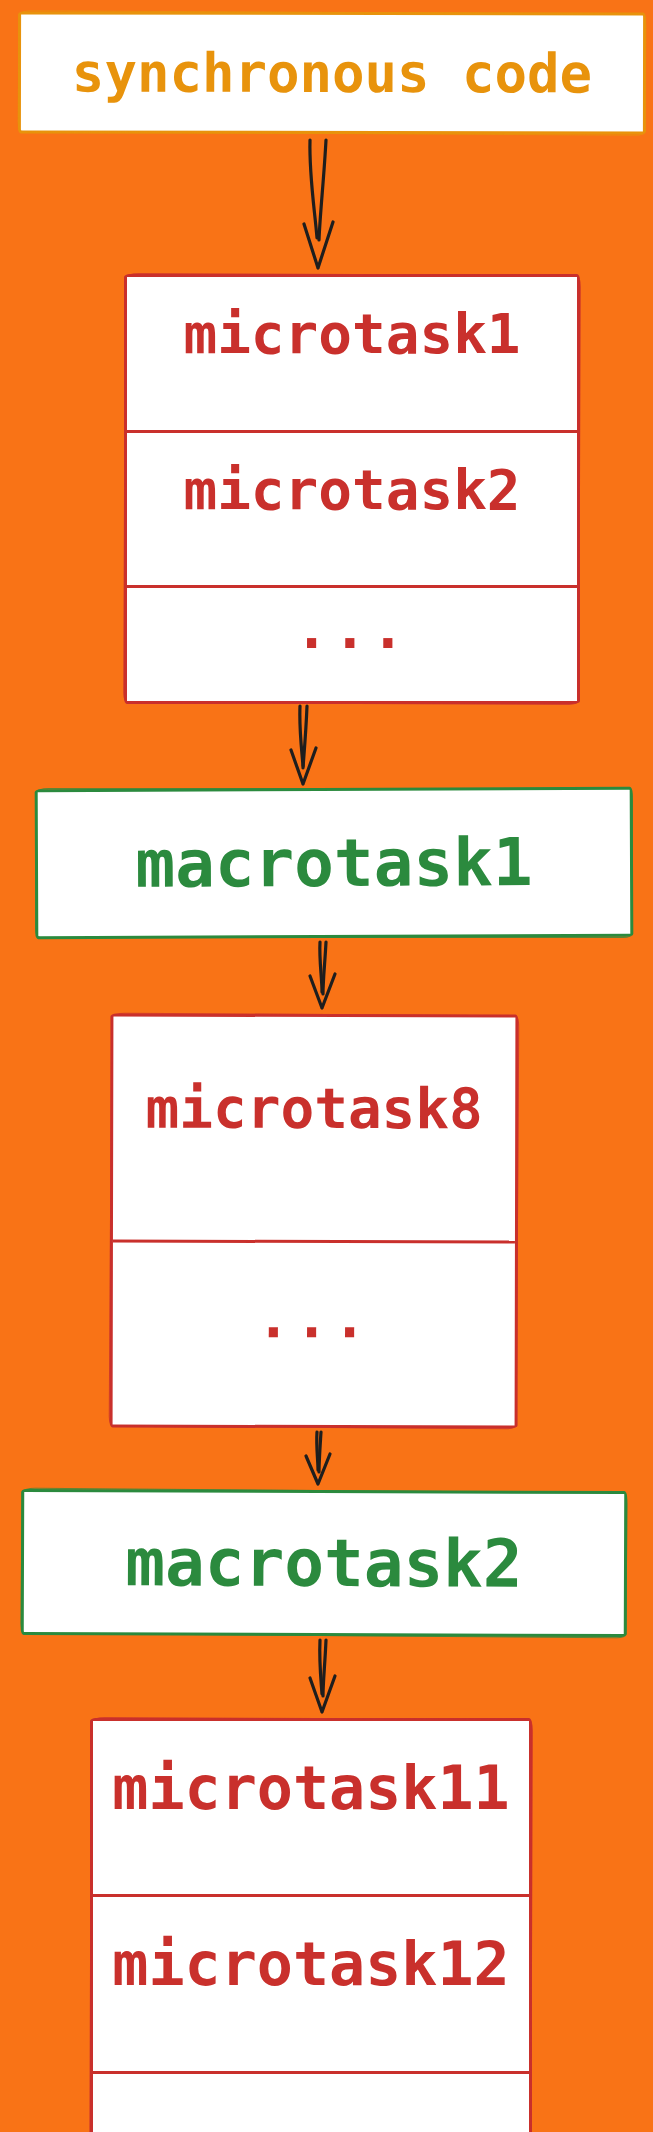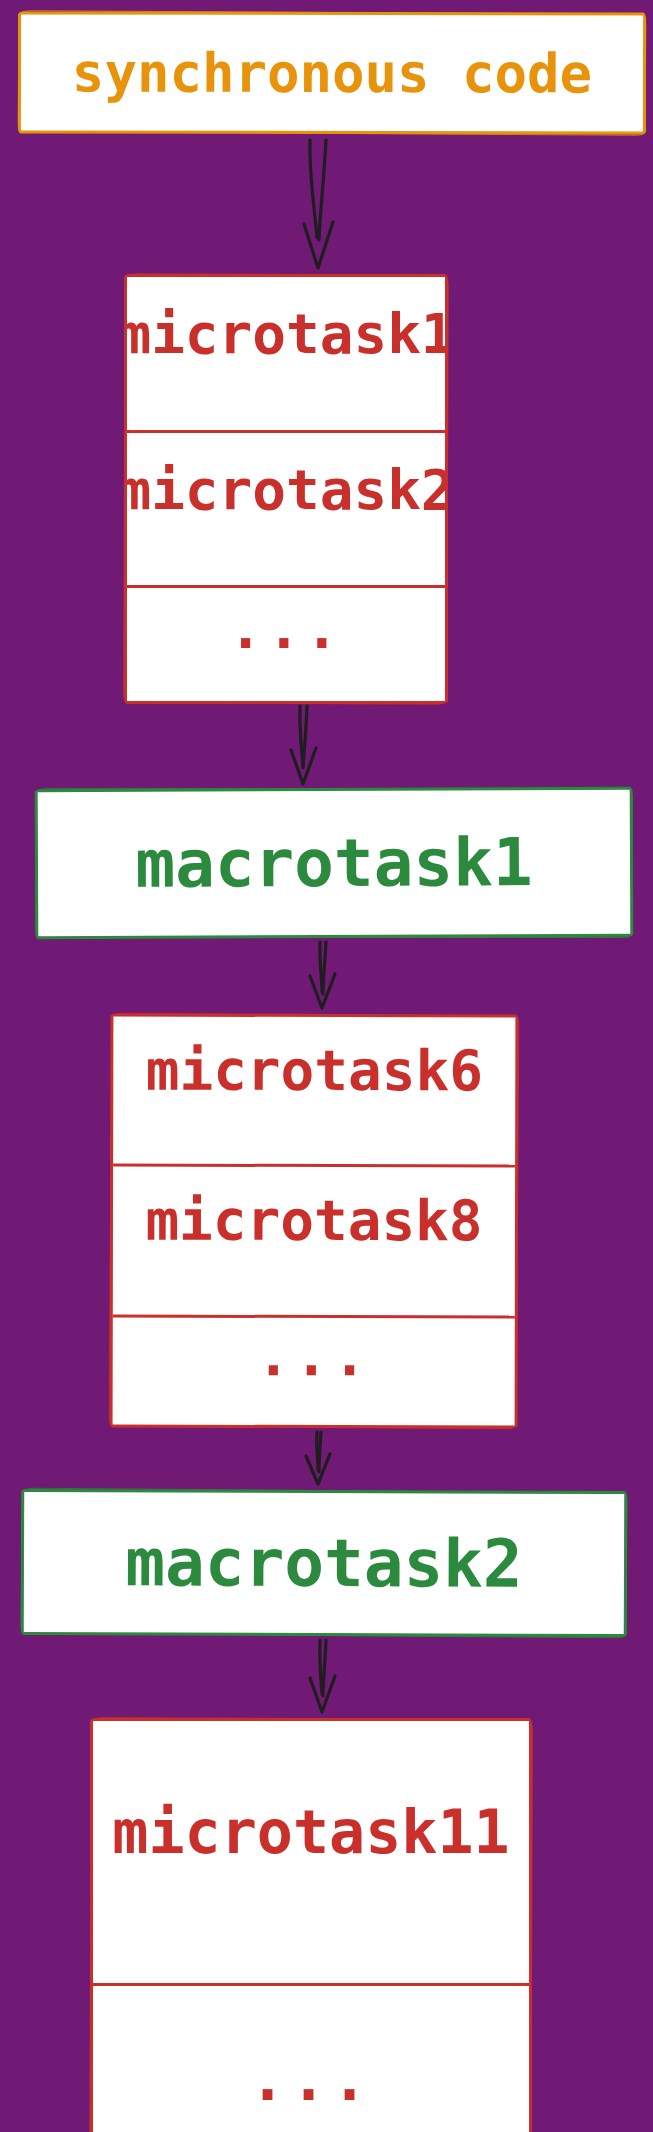--- a/index.html
+++ b/index.html
@@ -5,21 +5,21 @@
   :root{
     --sync:#e8930c;
     --micro:#c9302c;
     --macro:#2b8a3e;
     --arrow:#1e1e1e;
   }
   html,body{margin:0;padding:0;background:#ffffff;}
   .canvas{
     position:relative;
     width:653px;height:2132px;
-    background:#701a75;
+    background:#f97316;
     overflow:hidden;
     font-family:"DejaVu Sans Mono", monospace;
     font-weight:bold;
   }
   .box{
     position:absolute;
     background:#fff;
     border:3.5px solid currentColor;
     border-radius:6px 3px 8px 3px / 3px 7px 3px 6px;
     display:flex;
@@ -48,21 +48,21 @@
     display:flex;
     align-items:center;
     justify-content:center;
     overflow:hidden;
     white-space:nowrap;
   }
   .row + .row{ border-top:3px solid currentColor;margin-top:40px; }
   .ellipsis span{ transform:translateY(-0.28em); letter-spacing:.08em; }
 
   .sync  { left:18px;  top:12px;   width:628px; height:122px; color:var(--sync);  font-size:54px; transform:rotate(.1deg); }
-  .micro1{ left:124px; top:274px;  width:324px; height:430px; color:var(--micro); font-size:56px; }
+  .micro1{ left:124px; top:274px;  width:456px; height:430px; color:var(--micro); font-size:56px; }
   .macro1{ left:35px;  top:788px;  width:598px; height:150px; color:var(--macro); font-size:66px; transform:rotate(-.25deg); }
   .micro2{ left:110px; top:1014px; width:408px; height:414px; color:var(--micro); font-size:56px; transform:rotate(.12deg); }
   .macro2{ left:21px;  top:1490px; width:606px; height:146px; color:var(--macro); font-size:66px; transform:rotate(.2deg); }
   .micro3{ left:90px;  top:1718px; width:442px; height:492px; color:var(--micro); font-size:60px; }
 
   .arrow{ position:absolute; color:var(--arrow); }
   .arrow path{
     fill:none;
     stroke:currentColor;
     stroke-width:3.2;
@@ -108,23 +108,20 @@
   </div>
 
   <svg class="arrow" style="left:298px;top:940px" width="48" height="72" viewBox="0 0 48 72">
     <path d="M22 2 C21 20 24 38 24 52"></path>
     <path d="M28 2 C27 22 25 40 25 54"></path>
     <path d="M12 36 L24 68 M37 34 L24 68"></path>
   </svg>
 
   <div class="box stack micro2">
     <div class="row">
-      <span>microtask6</span>
-    </div>
-    <div class="row">
       <span>microtask8</span>
     </div>
     <div class="row ellipsis">
       <span>...</span>
     </div>
   </div>
 
   <svg class="arrow" style="left:294px;top:1430px" width="48" height="58" viewBox="0 0 48 58">
     <path d="M23 2 C22 16 24 30 24 40"></path>
     <path d="M27 2 C26 18 25 32 25 42"></path>
@@ -138,18 +135,21 @@
   <svg class="arrow" style="left:298px;top:1638px" width="48" height="78" viewBox="0 0 48 78">
     <path d="M22 2 C21 24 23 42 24 56"></path>
     <path d="M28 2 C27 26 25 44 25 58"></path>
     <path d="M12 40 L24 74 M37 38 L24 74"></path>
   </svg>
 
   <div class="box stack micro3">
     <div class="row">
       <span>microtask11</span>
     </div>
+    <div class="row">
+      <span>microtask12</span>
+    </div>
     <div class="row ellipsis">
       <span>...</span>
     </div>
   </div>
 
 </div>
 
 </body></html>

